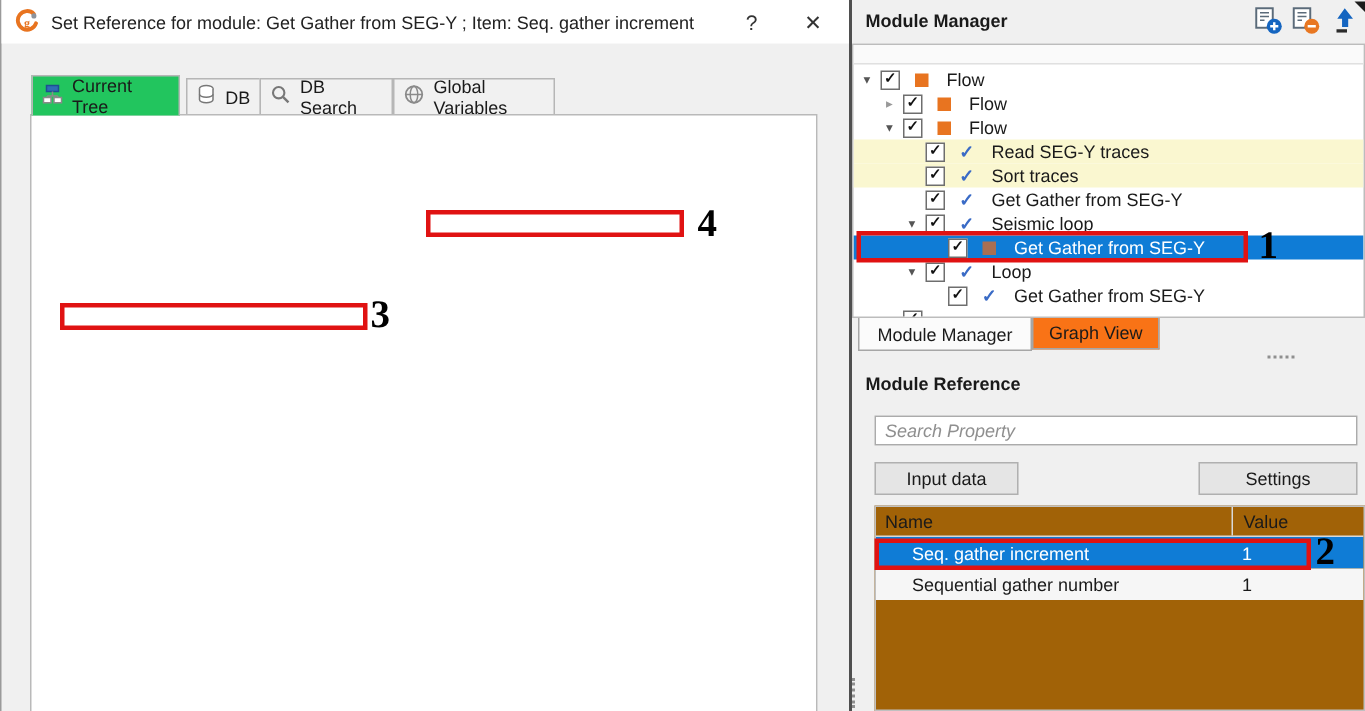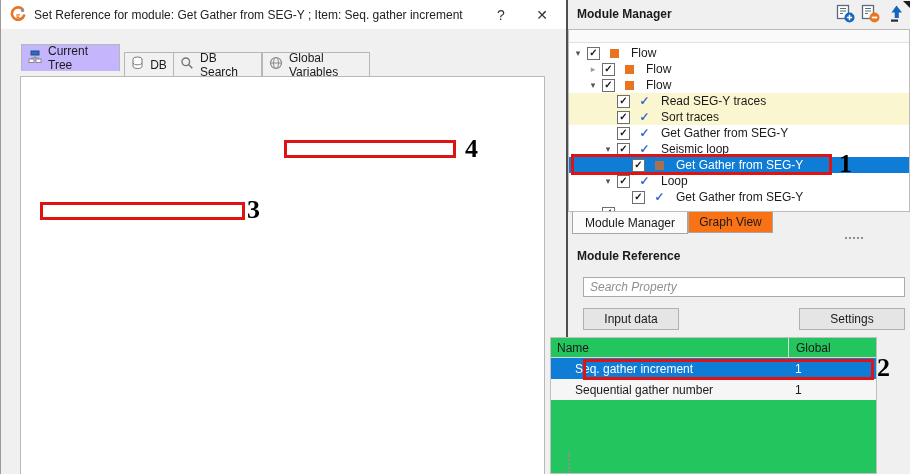--- a/index.html
+++ b/index.html
@@ -20,21 +20,21 @@
   
   .dlg{left:0;top:0;width:566px;height:474px;background:#f0f0f0;border-left:1px solid #9a9a9a}
   .tbar{left:0;top:0;width:566px;height:29px;background:#fff;display:flex;align-items:center}
   .tbar .ttl{margin-left:33px;white-space:nowrap;color:#222}
   .winbtn{position:absolute;top:5px;width:22px;height:19px;display:flex;align-items:center;justify-content:center;
           color:#333;font-size:14px;cursor:default}
   .logo{position:absolute;left:9px;top:6px;width:17px;height:17px}
 
   .tab{position:absolute;top:52px;height:25px;border:1px solid #b6b6b6;background:#f1f1f1;
        display:flex;align-items:center;justify-content:center;gap:6px;padding:0 6px}
-  .tab.active{top:44px;height:27px;background:#c4b5fd;border-bottom:none;z-index:3}
+  .tab.active{top:50px;height:27px;background:#22c55e;border-bottom:none;z-index:3}
   .pane{left:19px;top:76px;width:525px;height:400px;background:#fff;border:1px solid #b9b9b9;z-index:1}
 
   .box{position:absolute;background:#fff;border:1px solid var(--bdr);overflow:hidden}
   .hstrip{height:13px;background:#fafafa;border-bottom:1px solid #e0e0e0}
 
   
   .trow{display:flex;align-items:center;height:15px;white-space:nowrap}
   .trow .exp{width:14px;flex:none;text-align:center;font-size:9px;color:#555;line-height:15px}
   .trow .exp.closed{color:#999}
   .trow .lbl{margin-left:2px}
@@ -77,21 +77,21 @@
 
   .mp-title{left:577px;top:249px;font-weight:bold}
   .search{left:583px;top:277px;width:322px;height:20px;border:1px solid #ababab;background:#fff;
           padding:0 6px;font-family:"Liberation Sans",sans-serif;font-size:12px}
   .search::placeholder{font-style:italic;color:#8f8f8f}
 
   .ptab{position:absolute;top:308px;height:22px;background:#e5e5e5;border:1px solid #b0b0b0;
         display:flex;align-items:center;justify-content:center}
   .ptab.active{top:306px;height:25px;background:#fff;border-bottom:none;z-index:2}
 
-  .table{left:550px;top:337px;width:327px;height:137px;background:#22c55e;border:1px solid #c0c0c0;overflow:hidden}
+  .table{left:583px;top:337px;width:327px;height:137px;background:#a16207;border:1px solid #c0c0c0;overflow:hidden}
   .thead{display:flex;height:20px;border-bottom:1px solid #d9d9d9;align-items:center}
   .thead .c1{width:237px;padding-left:6px}
   .thead .c2{flex:1;padding-left:7px;border-left:1px solid #d9d9d9;height:100%;display:flex;align-items:center}
   .trw{display:flex;height:21px;align-items:center}
   .trw .c1{width:237px;padding-left:24px}
   .trw .c2{flex:1;padding-left:7px}
   .trw.alt{background:#f6f6f6}
   .vcheck{width:13px;height:13px;border:1px solid #b7b7b7;background:#fff}
 
   
@@ -379,21 +379,21 @@
   <div class="ptab" style="left:583px;width:96px">
     <span>Input data</span>
   </div>
   <div class="ptab" style="left:799px;width:106px">
     <span>Settings</span>
   </div>
 
   <div class="abs table">
     <div class="thead">
       <div class="c1">Name</div>
-      <div class="c2">Global</div>
+      <div class="c2">Value</div>
     </div>
     <div class="trw sel">
       <div class="c1">Seq. gather increment</div>
       <div class="c2">1</div>
     </div>
     <div class="trw alt">
       <div class="c1">Sequential gather number</div>
       <div class="c2">1</div>
     </div>
   </div>

